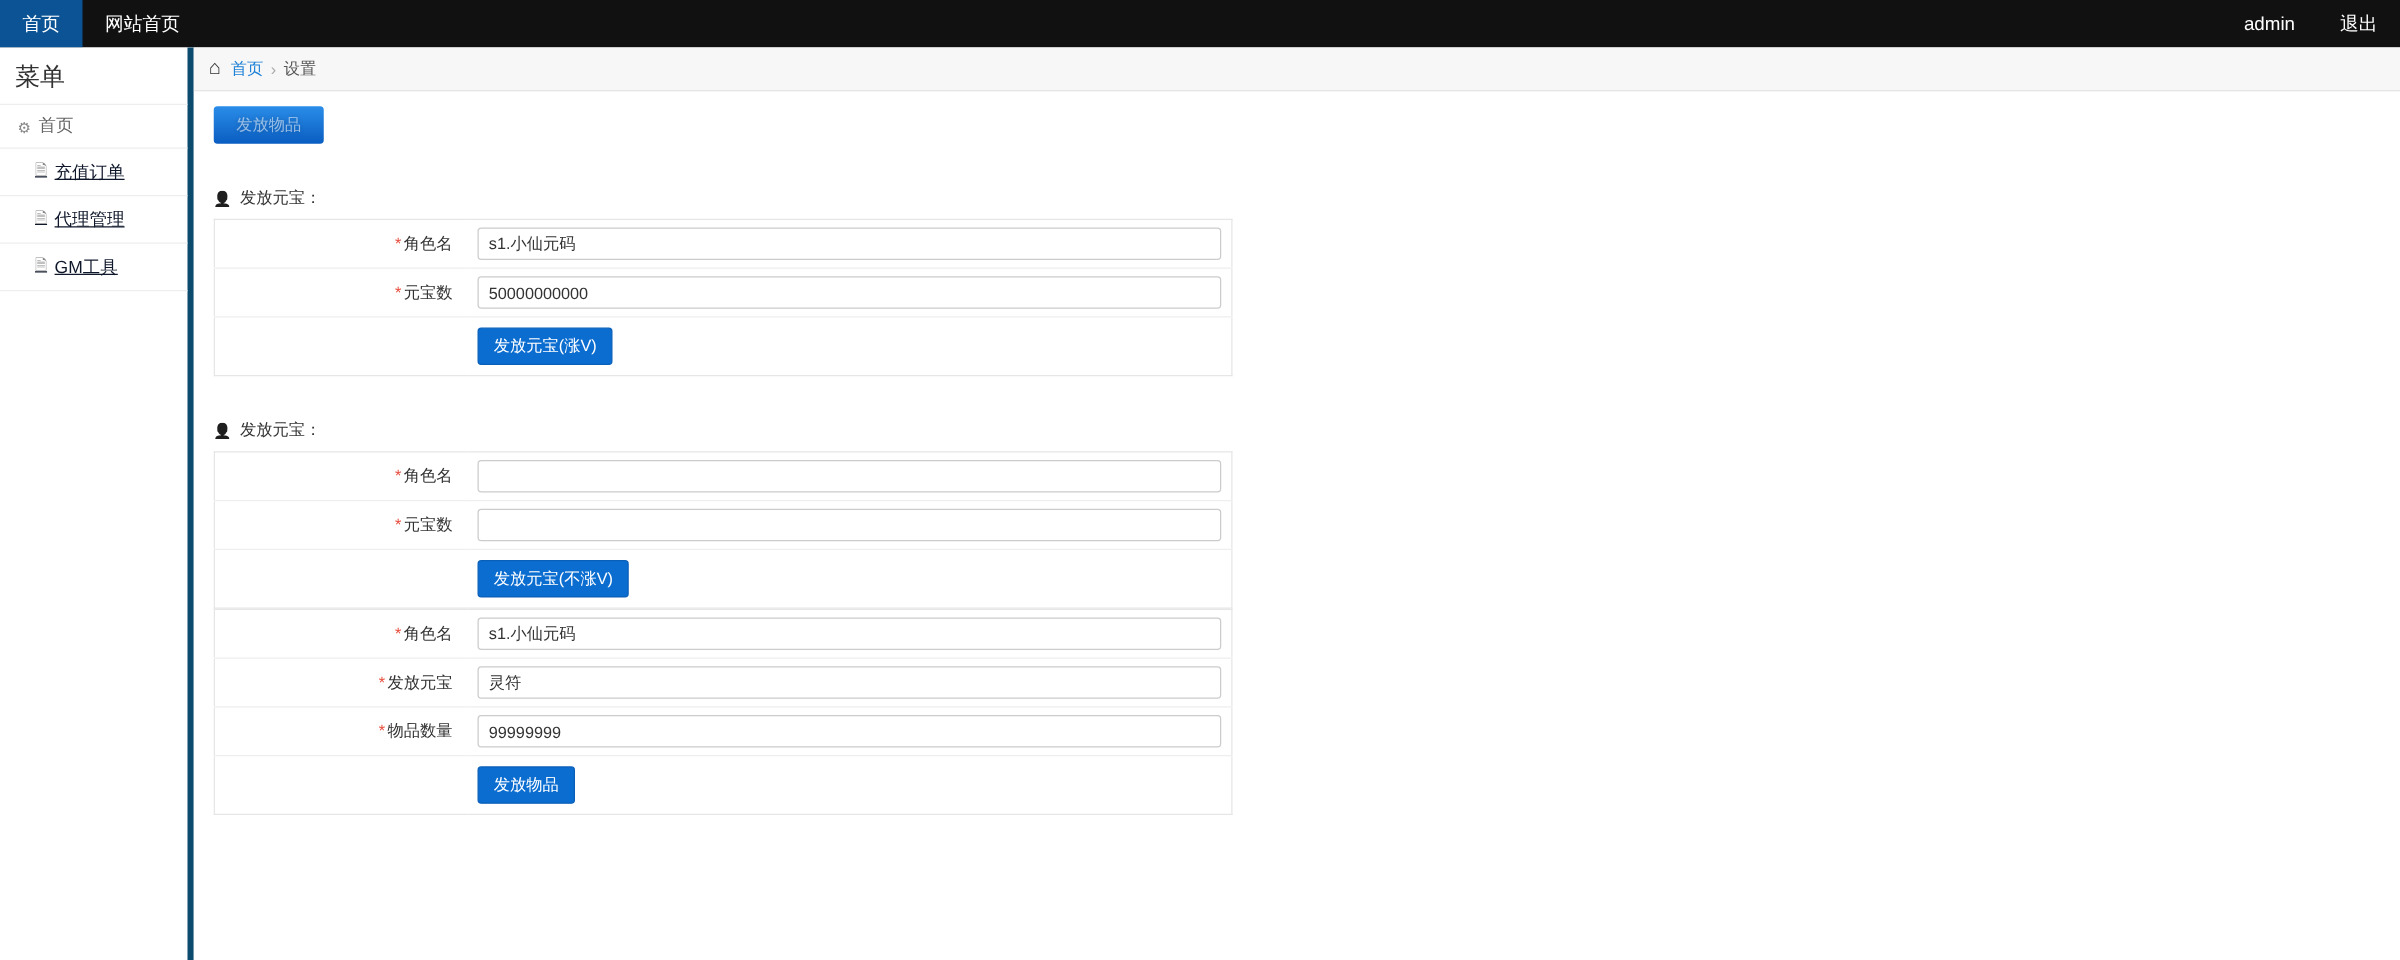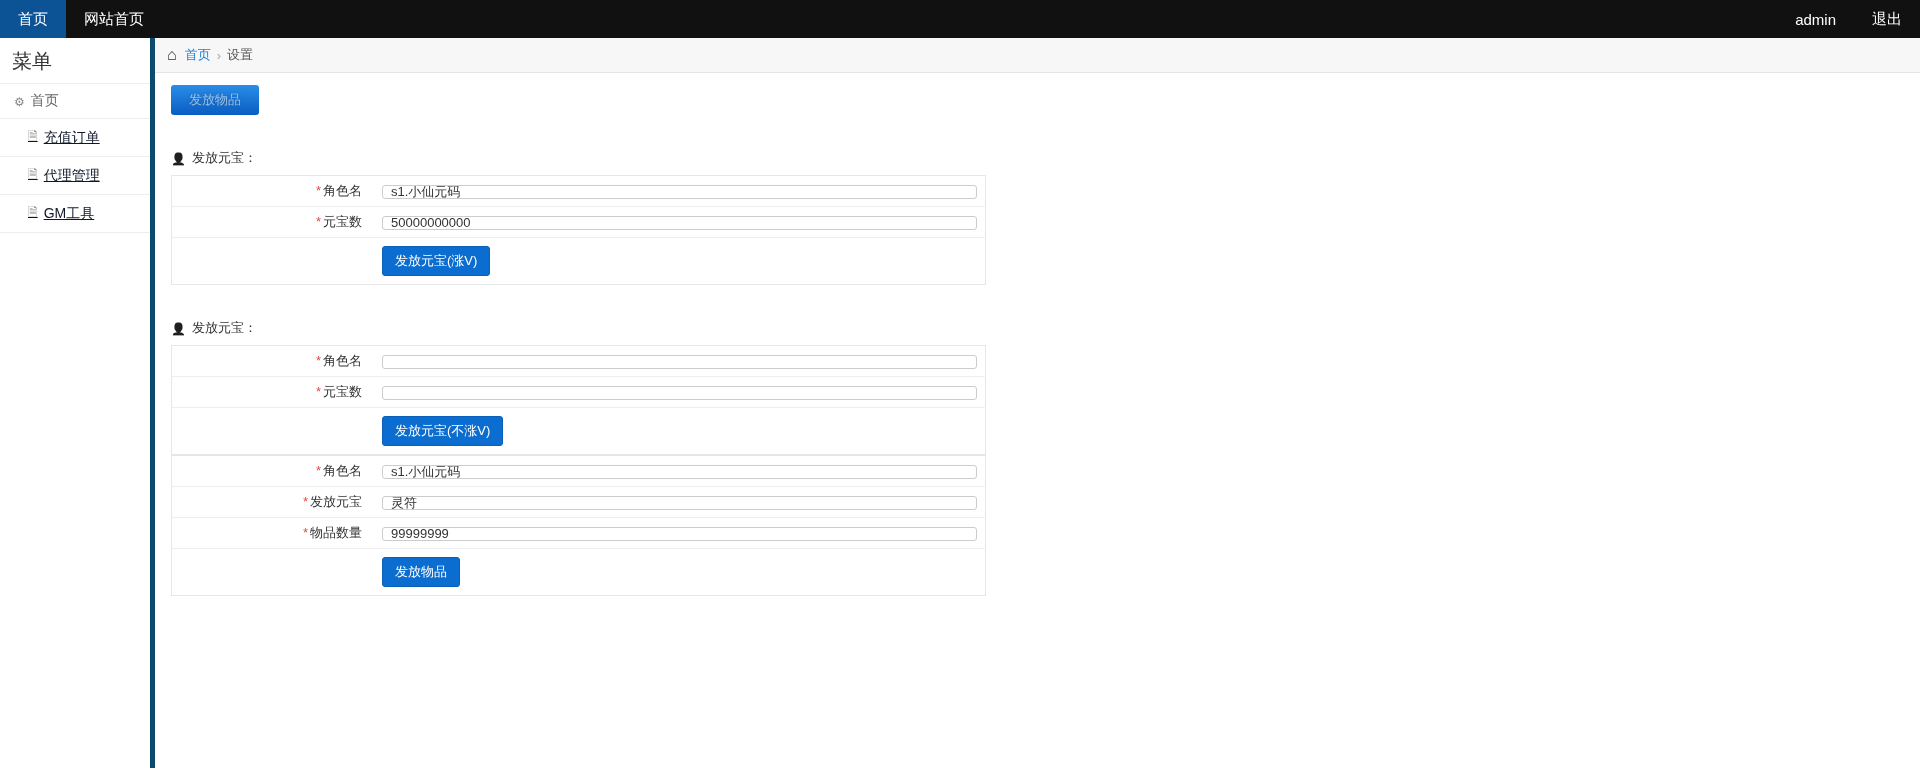--- a/index.html
+++ b/index.html
@@ -39,21 +39,21 @@
 
 .section-title { display: flex; align-items: center; gap: 6px; font-size: 13px; color: #333; margin-top: 34px; margin-bottom: 8px; }
 .section-title .person-icon::before { content: "👤"; font-size: 12px; filter: grayscale(1) brightness(0.3); }
 
 .form-table { border: 1px solid #e6e6e6; width: 815px; border-collapse: collapse; }
 .form-table tr { border-bottom: 1px solid #eee; }
 .form-table tr:last-child { border-bottom: none; }
 .form-table td { padding: 6px 8px; vertical-align: middle; }
 .form-table td.label-cell { width: 210px; text-align: right; padding-right: 12px; font-size: 13px; color: #333; }
 .form-table td.label-cell .req { color: #e74c3c; margin-right: 2px; }
-.form-table input[type="text"] { width: 595px; height: 14px; border: 1px solid #ccc; border-radius: 3px; padding: 2px 8px; font-size: 13px; color: #333; }
+.form-table input[type="text"] { width: 595px; height: 26px; border: 1px solid #ccc; border-radius: 3px; padding: 2px 8px; font-size: 13px; color: #333; }
 .form-table .btn-row td { padding: 8px 8px; }
 .btn-primary { background: #0b6dd0; color: #fff; border: 1px solid #0a5fb8; border-radius: 3px; padding: 5px 12px; font-size: 13px; cursor: pointer; }
 </style>
 </head>
 <body>
 
 <div class="top-nav">
   <div class="nav-left">
     <div class="nav-item active">首页</div>
     <div class="nav-item">网站首页</div>

